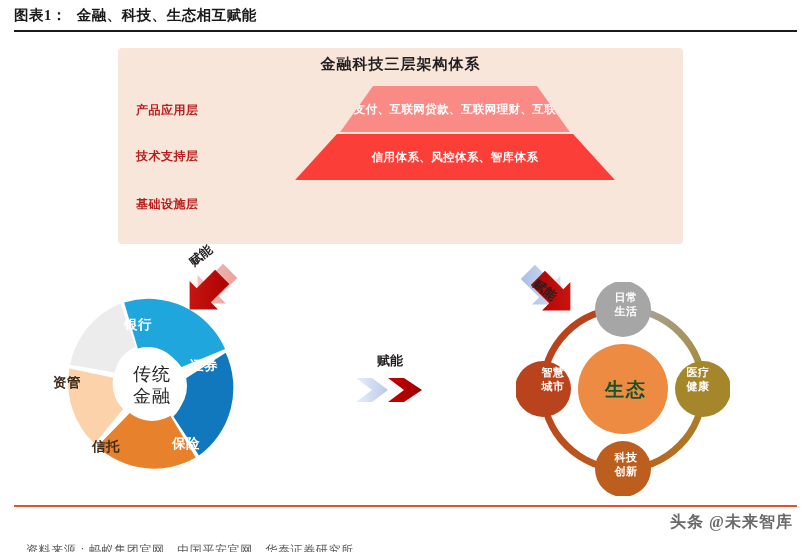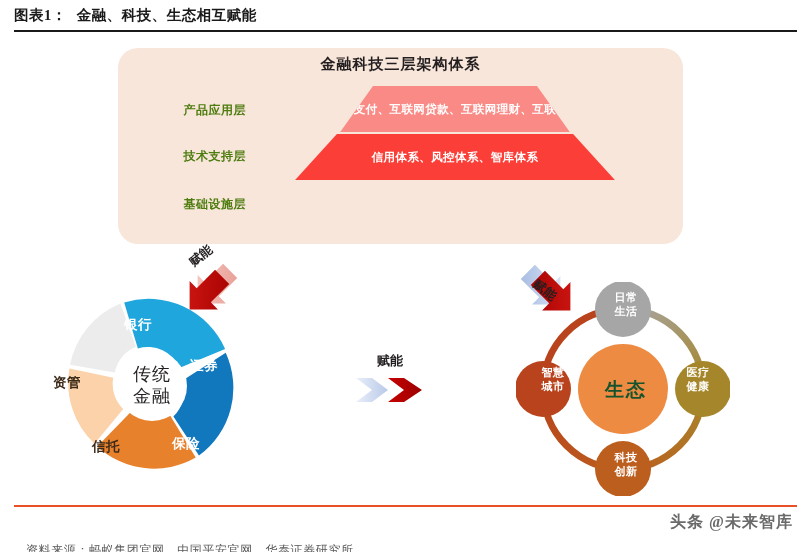--- a/index.html
+++ b/index.html
@@ -43,21 +43,21 @@
   }
 
   
   #pyramid-panel {
     position: absolute;
     left: 118px;
     top: 48px;
     width: 565px;
     height: 196px;
     background: #f9e6da;
-    border-radius: 20px;
+    border-radius: 4px;
   }
   #pyramid-panel-title {
     position: absolute;
     left: 0;
     top: 7px;
     width: 100%;
     text-align: center;
     font-weight: bold;
     font-size: 15px;
     color: #231f20;
@@ -68,24 +68,24 @@
     position: absolute;
     left: 18px;
     top: 38px;
     width: 110px;
     height: 148px;
   }
   .pyr-label {
     position: absolute;
     left: 0;
     width: 110px;
-    text-align: right;
+    text-align: left;
     font-weight: bold;
     font-size: 12px;
-    color: #4d7c0f;
+    color: #b91c1c;
     letter-spacing: 0.5px;
   }
   .pyr-label.l0 { top: 16px; }
   .pyr-label.l1 { top: 62px; }
   .pyr-label.l2 { top: 110px; }
 
   #pyramid-shape {
     position: absolute;
     left: 132px;
     top: 38px;

